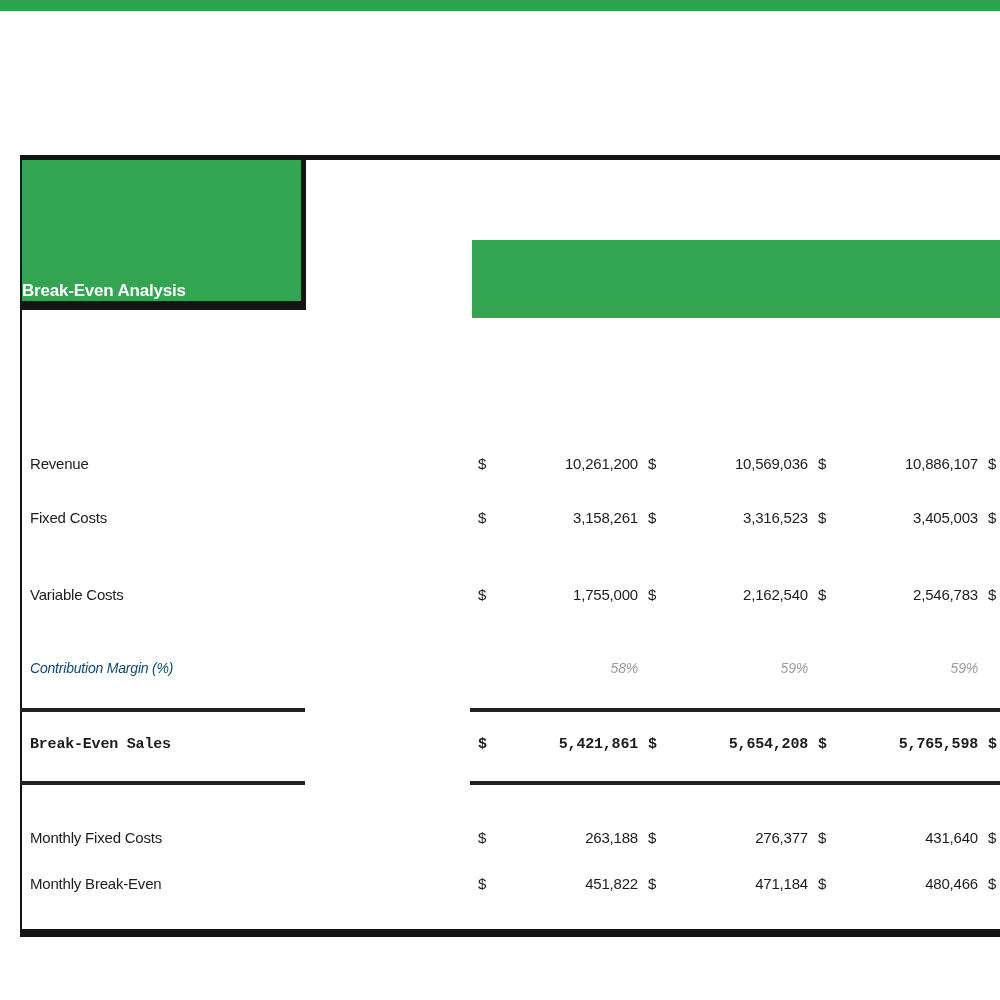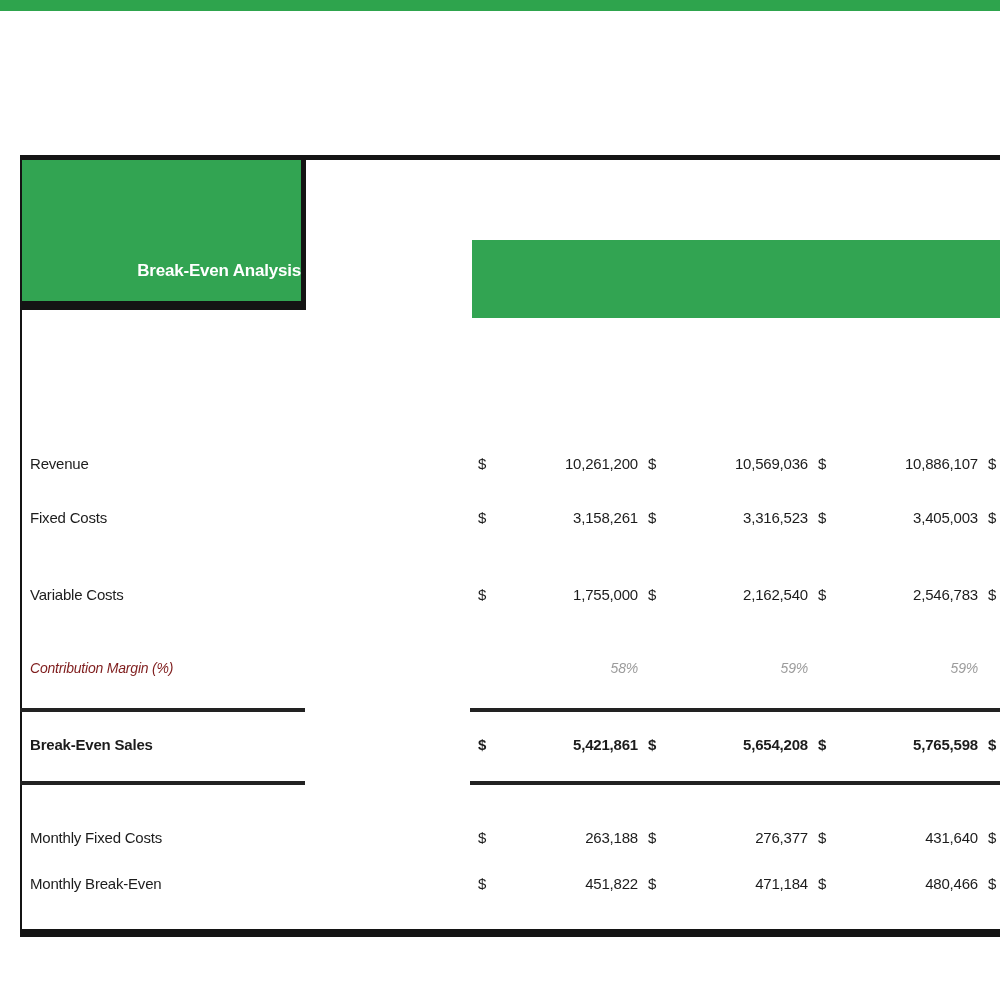--- a/index.html
+++ b/index.html
@@ -27,38 +27,37 @@
   .sep2-values{left:470px;top:781px;width:530px;height:4px;background:#222;}
   .hline-bottom{left:20px;top:929px;width:980px;height:8px;}
   
   .title-box{
     position:absolute;left:20px;top:160px;width:286px;height:150px;
     background:var(--green);
     border-left:2px solid var(--line);
     border-right:5px solid var(--line);
     border-bottom:9px solid var(--line);
     box-sizing:border-box;
-    display:flex;align-items:flex-end;justify-content:flex-end;
-    padding-bottom:20px;
+    display:flex;align-items:flex-end;justify-content:flex-start;
   }
   .title-box .title{color:#fff;font-weight:bold;font-size:17px;}
   
   .year-bar{position:absolute;left:472px;top:240px;width:528px;height:78px;background:var(--green);}
   .year{position:absolute;top:50%;transform:translateY(-50%);width:140px;text-align:center;
         color:#fff;font-weight:bold;font-size:17px;}
   .y0{left:488px;}
   
   .row{position:absolute;left:0;width:1000px;height:24px;font-size:15px;line-height:24px;}
   .row .lbl{position:absolute;left:30px;white-space:nowrap;}
   .row .cur{position:absolute;}
   .row .c0{left:478px;} .row .c1{left:648px;} .row .c2{left:818px;} .row .cp{left:988px;width:20px;}
   .row .val{position:absolute;text-align:right;width:140px;}
   .row .v0{left:498px;} .row .v1{left:668px;} .row .v2{left:838px;}
-  .row.bold .lbl,.row.bold .cur,.row.bold .val{font-weight:bold;}
-  .row.pct .lbl{font-style:italic;color:#7f1d1d;font-size:14px;}
+  .row.bold .lbl,.row.bold .cur,.row.bold .val{font-weight:bold;font-family:Liberation Mono, monospace;}
+  .row.pct .lbl{font-style:italic;color:#0c4a6e;font-size:14px;}
   .row.pct .val{font-style:italic;color:var(--muted);font-size:14px;}
   .r-revenue{top:452px;} .r-fixed{top:506px;} .r-variable{top:583px;}
   .r-cm{top:656px;} .r-bes{top:733px;} .r-mfc{top:826px;} .r-mbe{top:872px;}
 </style>
 </head>
 <body>
 
 <div id="stage">
 
   <div class="top-bar"></div>

